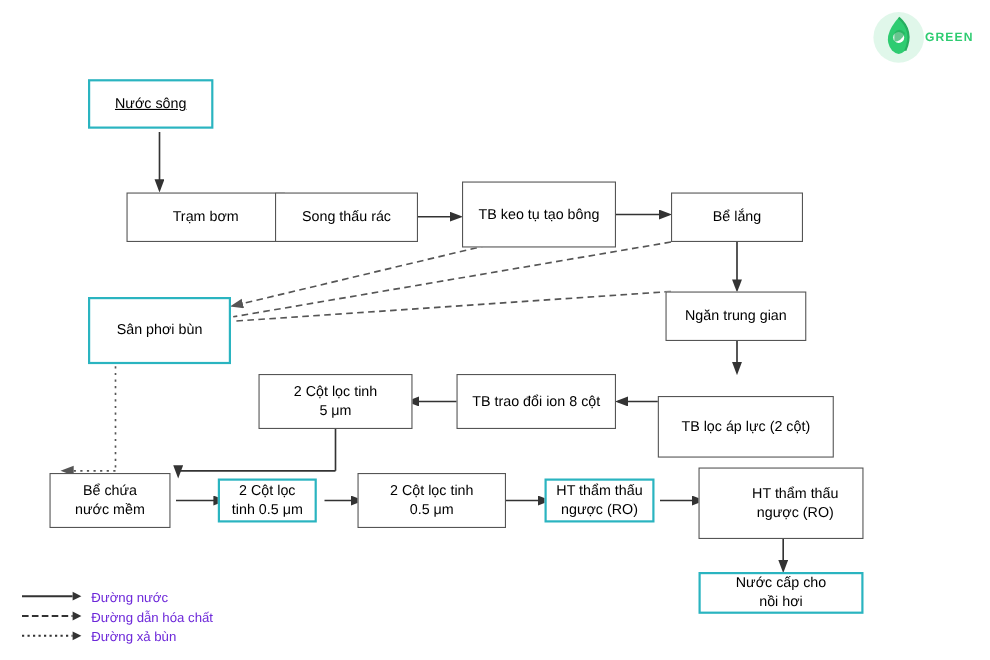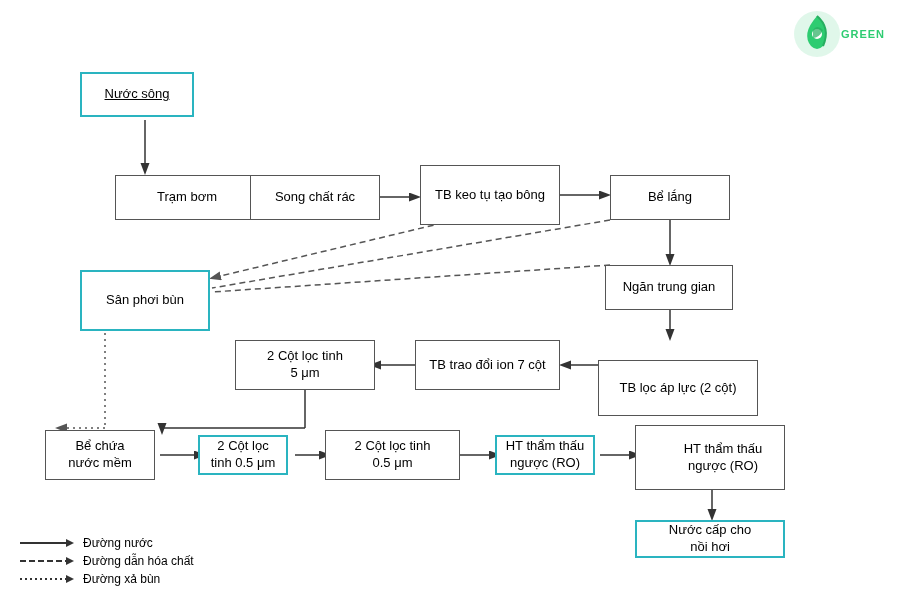--- a/index.html
+++ b/index.html
@@ -68,24 +68,23 @@
     }
 
     
     .legend {
       position: absolute;
       bottom: 10px;
       left: 20px;
     }
     .legend-item {
       display: flex;
-      align-items: center;
       margin-bottom: 4px;
       font-size: 12px;
-      color: #000000;
+      color: #6d28d9;
     }
   </style>
 </head>
 <body>
 
 <div class="logo-area">
   <svg class="logo-circle" viewBox="0 0 48 48">
     <circle cx="24" cy="24" r="23" fill="#2ecc71" opacity="0.15"></circle>
     <path d="M24 6 Q38 18 30 36 Q24 42 18 36 Q8 24 24 6Z" fill="#2ecc71"></path>
     <path d="M24 6 Q38 18 30 36" fill="none" stroke="#27ae60" stroke-width="2"></path>
@@ -151,21 +150,21 @@
 
   <div class="box box-teal" style="left:60px;top:52px;width:114px;height:45px;text-decoration:underline;">
     <span>Nước sông</span>
   </div>
 
   <div class="box" style="left:60px;top:155px;width:144px;height:45px;margin-left:35px;">
     <span>Trạm bơm</span>
   </div>
 
   <div class="box" style="left:230px;top:155px;width:130px;height:45px;">
-    <span>Song chất rác</span>
+    <span>Song thấu rác</span>
   </div>
 
   <div class="box" style="left:400px;top:145px;width:140px;height:60px;">
     <span>TB keo tụ tạo bông</span>
   </div>
 
   <div class="box" style="left:590px;top:155px;width:120px;height:45px;align-items:center;">
     <span>Bể lắng</span>
   </div>
 
@@ -175,21 +174,21 @@
 
   <div class="box" style="left:585px;top:245px;width:128px;height:45px;">
     <span>Ngăn trung gian</span>
   </div>
 
   <div class="box" style="left:578px;top:340px;width:160px;height:56px;">
     <span>TB lọc áp lực (2 cột)</span>
   </div>
 
   <div class="box" style="left:395px;top:320px;width:145px;height:50px;">
-    <span>TB trao đổi ion 7 cột</span>
+    <span>TB trao đổi ion 8 cột</span>
   </div>
 
   <div class="box" style="left:215px;top:320px;width:140px;height:50px;">
     <span>2 Cột lọc tinh<br>5 μm</span>
   </div>
 
   <div class="box" style="left:25px;top:410px;width:110px;height:50px;">
     <span>Bể chứa<br>nước mềm</span>
   </div>
 

